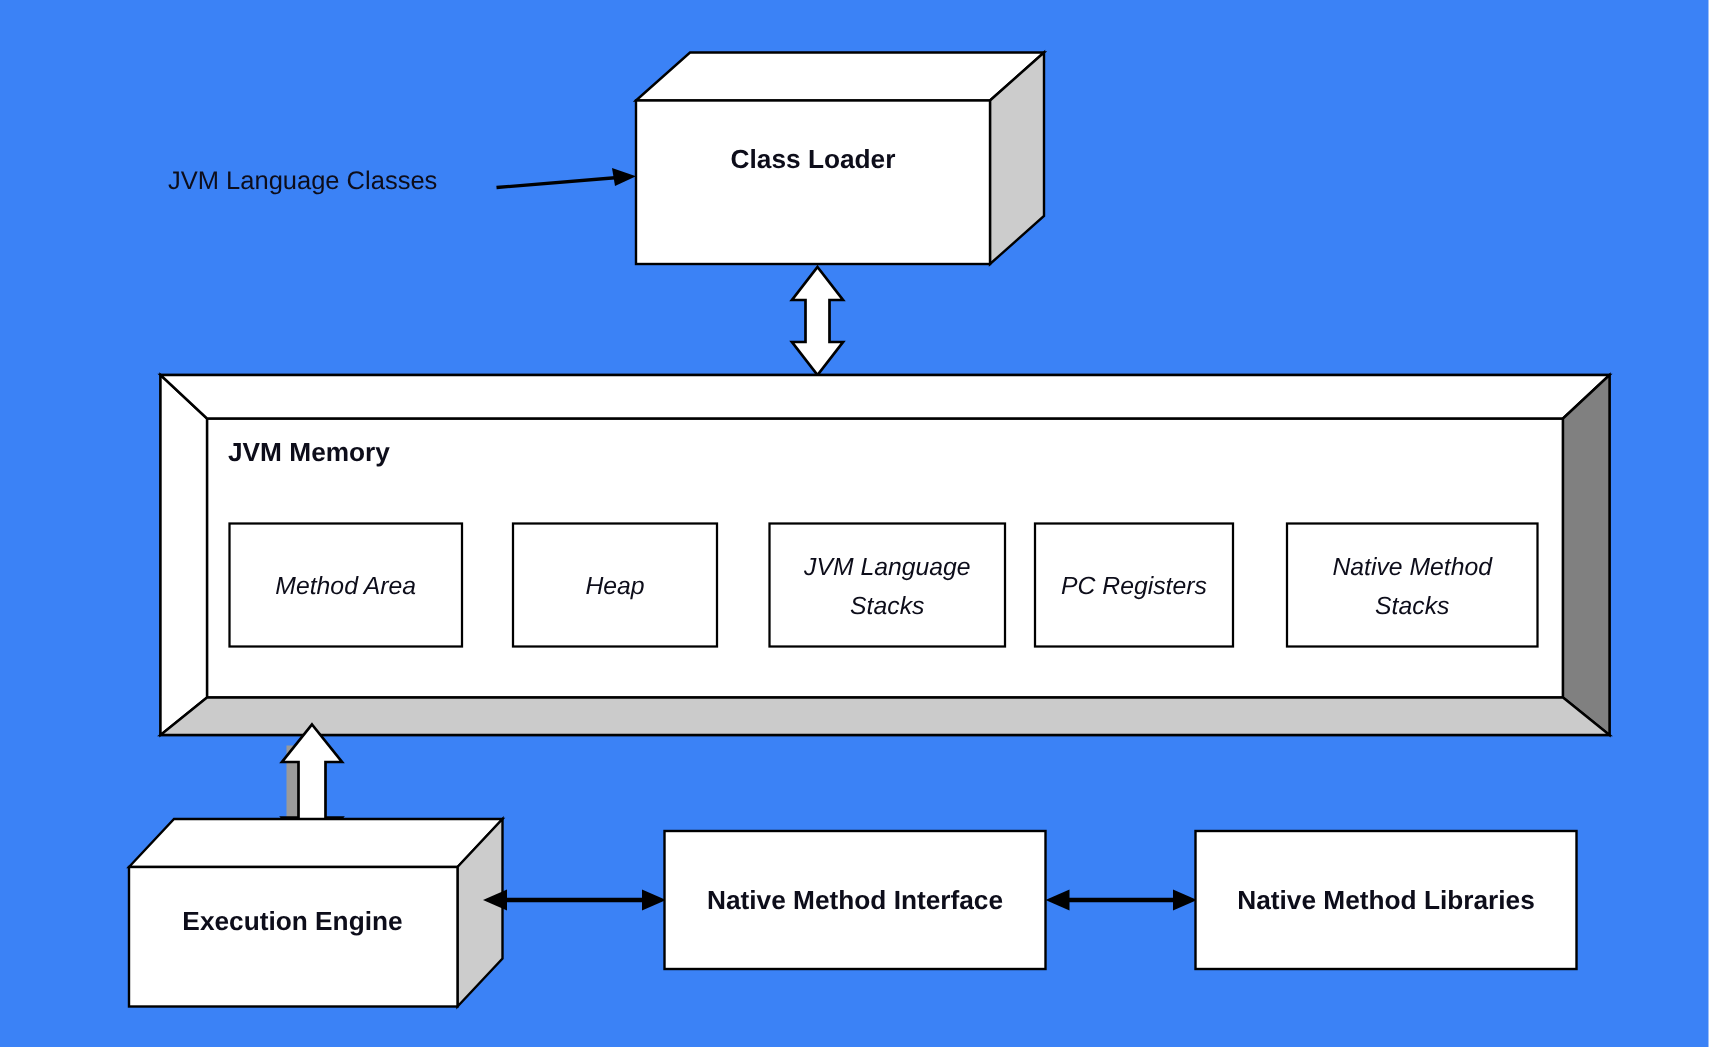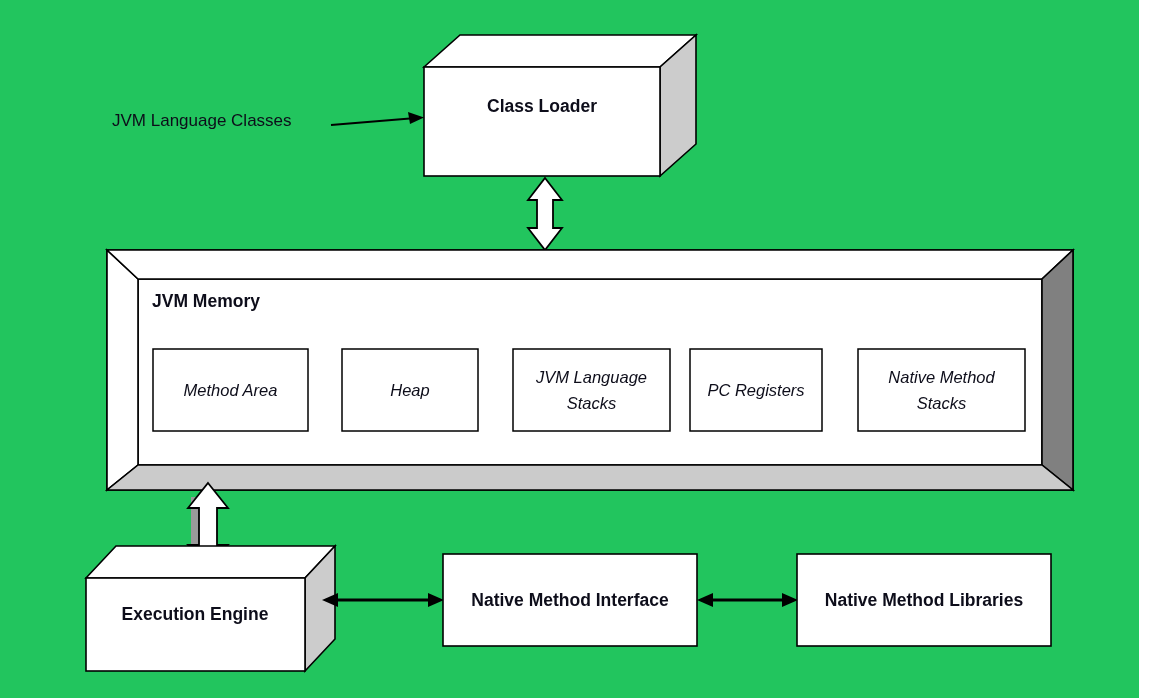--- a/index.html
+++ b/index.html
@@ -10,21 +10,21 @@
   body {
     width: 1152px;
     height: 698px;
     overflow: hidden;
     font-family: "Liberation Sans", sans-serif;
   }
   #diagram-root {
     position: relative;
     width: 1139px;
     height: 698px;
-    background: #22c55e;
+    background: #3b82f6;
   }
   svg.diagram {
     display: block;
     width: 1152px;
     height: 698px;
   }
   .face-front   { fill: #ffffff; stroke: #000000; stroke-width: 1.6; }
   .face-top     { fill: #ffffff; stroke: #000000; stroke-width: 1.6; }
   .face-side    { fill: #cccccc; stroke: #000000; stroke-width: 1.6; }
   .wall-right   { fill: #808080; stroke: #000000; stroke-width: 1.6; }

